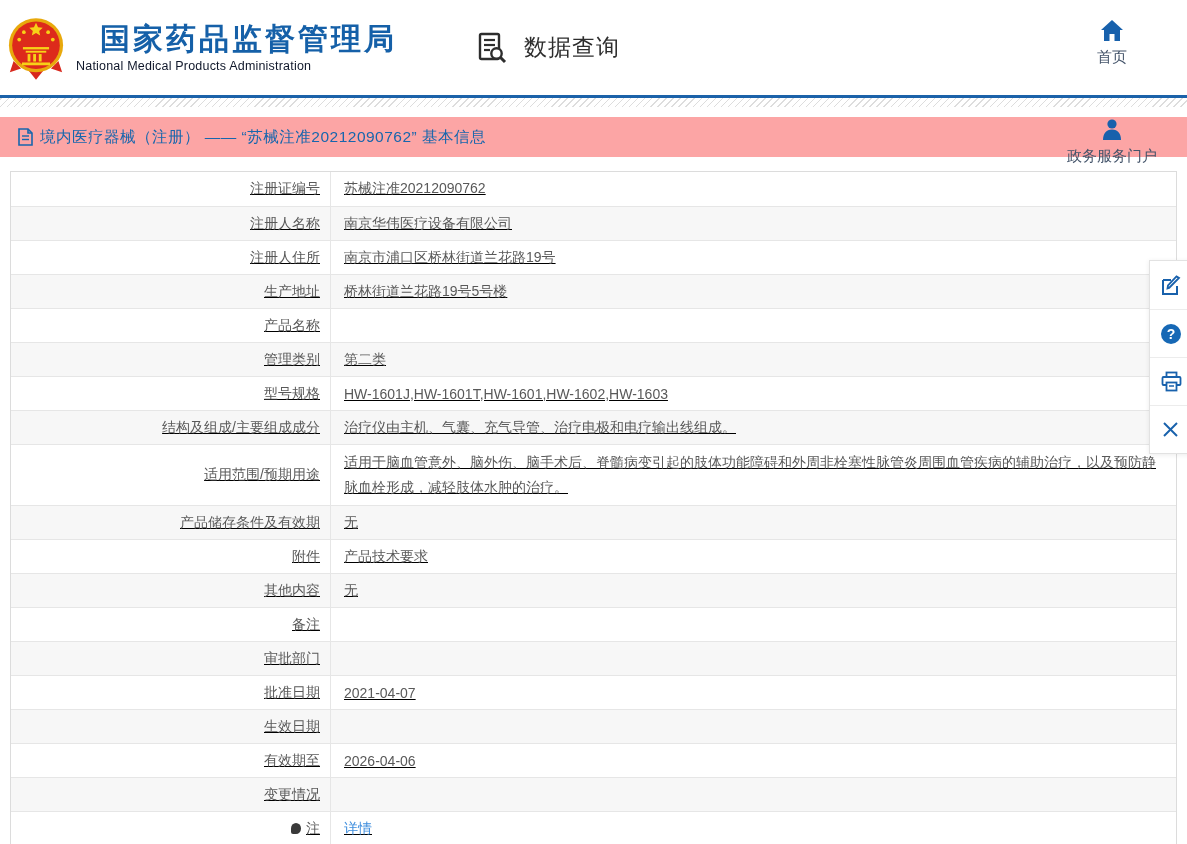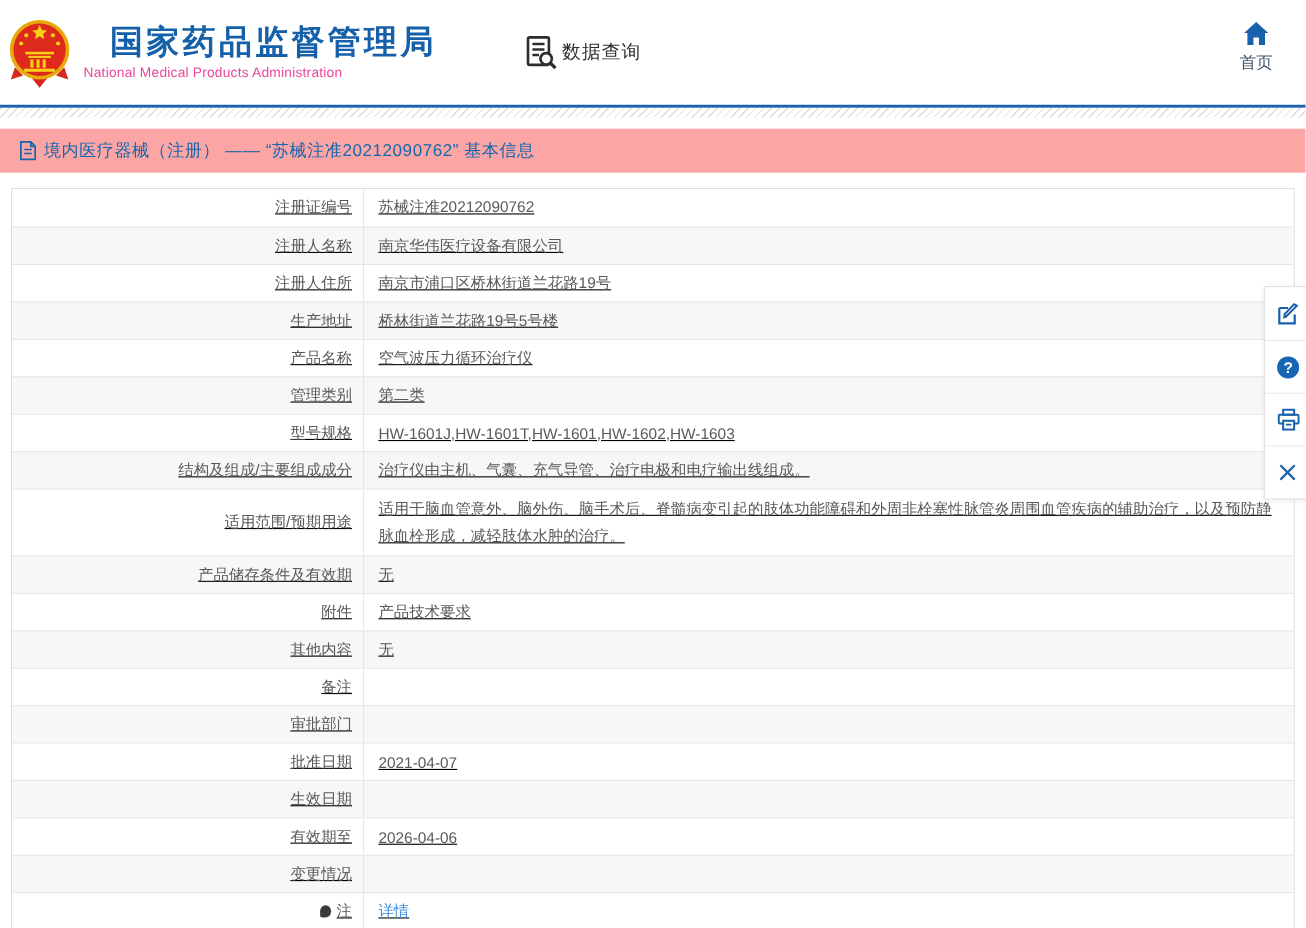--- a/index.html
+++ b/index.html
@@ -7,23 +7,23 @@
   body {
     font-family: "Liberation Sans", "DejaVu Sans", sans-serif;
     background:#ffffff; position:relative;
   }
 
   
   .header { height:95px; display:flex; align-items:center; position:relative; background:#fff; }
   .emblem { width:56px; height:64px; margin-left:8px; flex-shrink:0; }
   .brand { margin-left:12px; }
   .brand-title { color:#1560a8; font-size:30px; font-weight:bold; letter-spacing:3px; line-height:34px;margin-left:24px; }
-  .brand-sub { color:#ec4899; font-size:12.5px; margin-top:3px; letter-spacing:.2px; }
+  .brand-sub { color:#0f172a; font-size:12.5px; margin-top:3px; letter-spacing:.2px; }
   .dq { display:flex; align-items:center; margin-left:78px; }
-  .dq-text { font-size:17px; color:#2d2d2d; margin-left:2px; letter-spacing:1px; }
+  .dq-text { font-size:23px; color:#2d2d2d; margin-left:15px; letter-spacing:1px; }
   .nav { position:absolute; right:30px; top:20px; display:flex; gap:52px;flex-direction:column; }
   .nav-item { display:flex; flex-direction:column; align-items:center; cursor:pointer; }
   .nav-label { font-size:15px; color:#44546a; margin-top:7px; white-space:nowrap; }
 
   
   .divider-line { height:3px; background:#1b62a9; }
   .divider-stripes {
     height:9px;
     background: repeating-linear-gradient(-45deg, #ffffff 0 4px, #dddddd 4px 5px);
   }
@@ -106,20 +106,27 @@
     </svg>
     <span class="dq-text">数据查询</span>
   </div>
   <div class="nav">
     <div class="nav-item">
       <svg width="24" height="21" viewBox="0 0 24 21">
         <path d="M12 0 L23 10 L20 10 L20 21 L14.5 21 L14.5 14 L9.5 14 L9.5 21 L4 21 L4 10 L1 10 Z" fill="#1861ac"></path>
       </svg>
       <span class="nav-label">首页</span>
     </div>
+    <div class="nav-item">
+      <svg width="22" height="21" viewBox="0 0 22 21">
+        <circle cx="11" cy="5" r="4.6" fill="#1861ac"></circle>
+        <path d="M11 10.5 C5 10.5 2 15 2 21 L20 21 C20 15 17 10.5 11 10.5 Z" fill="#1861ac"></path>
+      </svg>
+      <span class="nav-label">政务服务门户</span>
+    </div>
   </div>
 </div>
 
 <div class="divider-line"></div>
 <div class="divider-stripes"></div>
 
 <div class="breadcrumb">
   <svg width="15" height="18" viewBox="0 0 15 18">
     <path d="M1 1 L10 1 L14 5 L14 17 L1 17 Z" fill="none" stroke="#1766ad" stroke-width="1.6"></path>
     <path d="M10 1 L10 5 L14 5" fill="none" stroke="#1766ad" stroke-width="1.6"></path>
@@ -141,21 +148,20 @@
   <div class="trow">
     <div class="tlabel">注册人住所</div>
     <div class="tvalue">南京市浦口区桥林街道兰花路19号</div>
   </div>
   <div class="trow">
     <div class="tlabel">生产地址</div>
     <div class="tvalue">桥林街道兰花路19号5号楼</div>
   </div>
   <div class="trow">
     <div class="tlabel">产品名称</div>
-    <div class="tvalue">空气波压力循环治疗仪</div>
   </div>
   <div class="trow">
     <div class="tlabel">管理类别</div>
     <div class="tvalue">第二类</div>
   </div>
   <div class="trow">
     <div class="tlabel">型号规格</div>
     <div class="tvalue">HW-1601J,HW-1601T,HW-1601,HW-1602,HW-1603</div>
   </div>
   <div class="trow">

